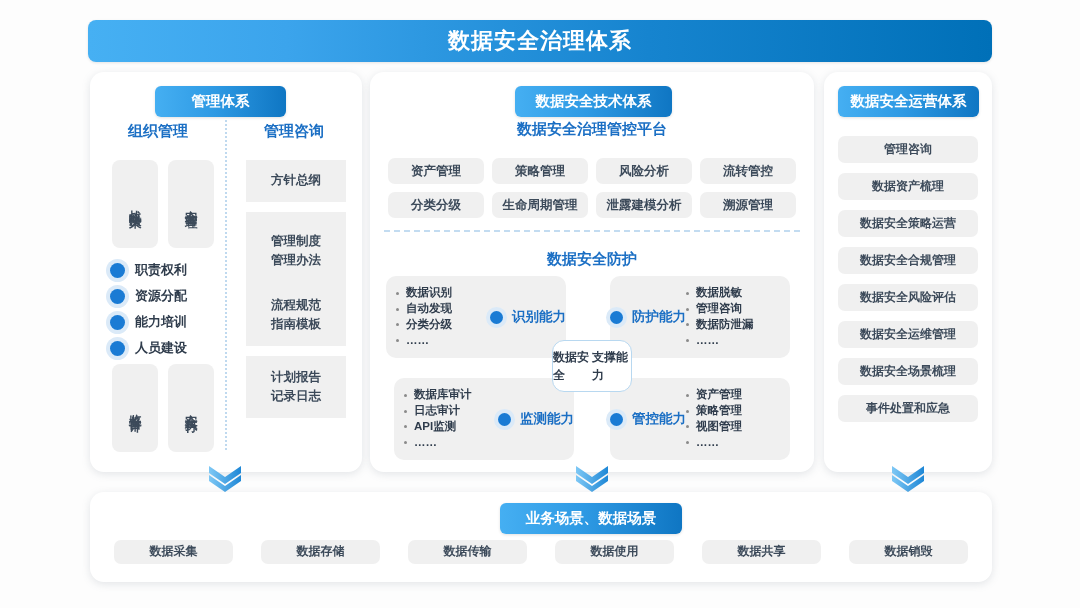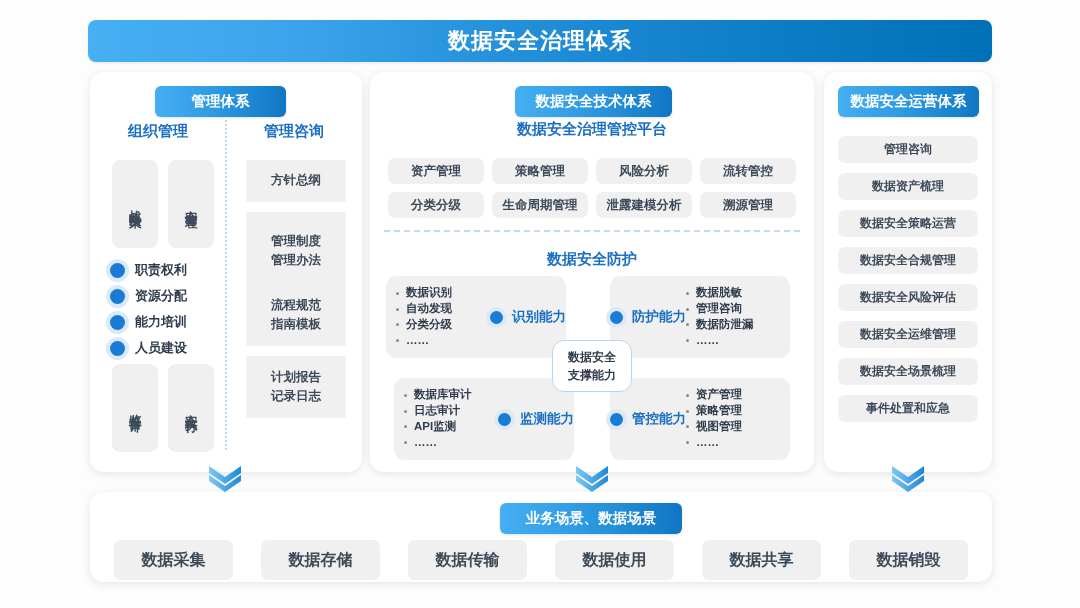--- a/index.html
+++ b/index.html
@@ -139,34 +139,34 @@
   .cap-dot {
     width:13px; height:13px; border-radius:50%;
     background:#1a7bd4; box-shadow: 0 0 0 4px #dbeaf8;
     flex:0 0 auto; margin-right:9px;
   }
   .cap-title { color:#1b6fc4; font-size:13.5px; font-weight:bold; white-space:nowrap; }
 
   .center-oval {
     position:absolute; left:182px; top:268px; width:80px; height:52px;
     background:#ffffff; border:1.5px solid #b8d8f0; border-radius:12px;
-    display:flex; flex-direction:column; align-items:center; justify-content:center;
+    display:flex; flex-direction:row; align-items:center; justify-content:center;
     color:#2f3c4c; font-size:12px; font-weight:bold; line-height:1.5; z-index:5;
   }
 
   
   .rp-list { position:absolute; left:14px; top:64px; width:140px; }
   .rp-list .pill { height:27px; margin-bottom:10px; font-size:12px; }
 
   
   .bp-grid {
     position:absolute; left:24px; top:48px; width:854px;
     display:grid; grid-template-columns: repeat(6, 1fr); gap:0 28px;
   }
-  .bp-grid .pill { height:40px; font-size:16px; }
+  .bp-grid .pill { height:24px; font-size:12px; }
 
   
   .chev { position:absolute; width:32px; height:26px; }
   .chev svg { display:block; }
   .chev-1 { left:209px; top:466px; }
   .chev-2 { left:576px; top:466px; }
   .chev-3 { left:892px; top:466px; }
 </style>
 </head>
 <body>

